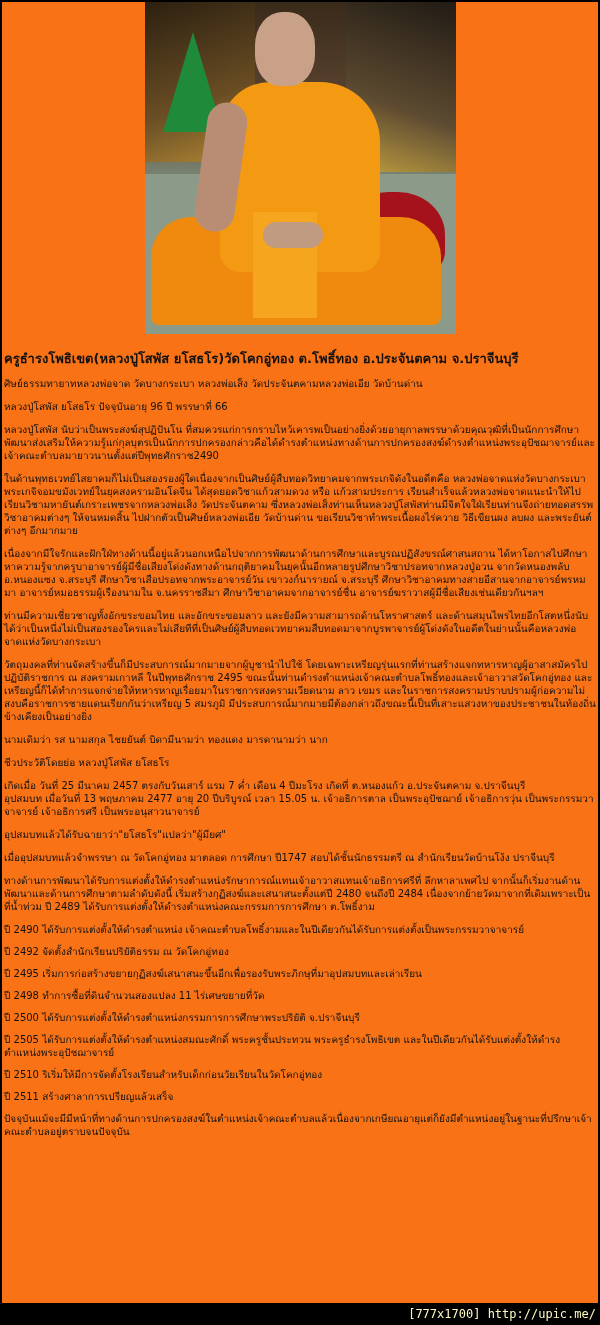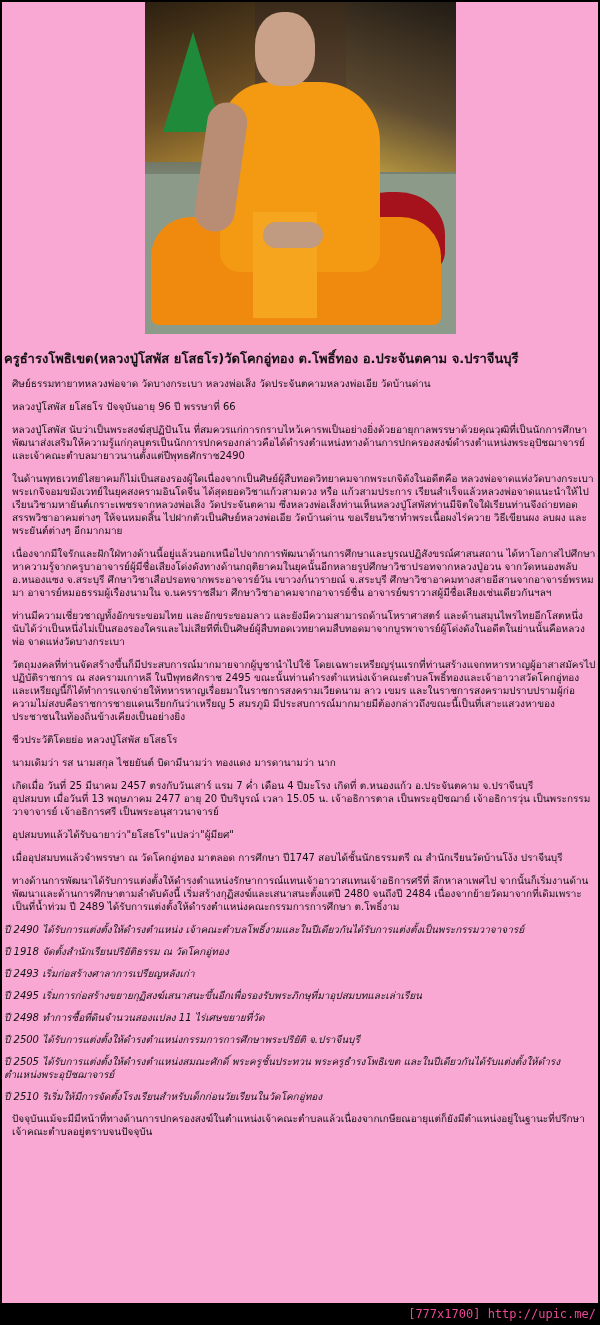--- a/index.html
+++ b/index.html
@@ -1,39 +1,39 @@
 <!DOCTYPE html>
 <html><head>
 <meta charset="utf-8">
 <style>
   html, body { margin:0; padding:0; }
   body { width:600px; height:1325px; background:#000; position:relative; overflow:hidden;
          font-family:"DejaVu Sans","Liberation Sans",sans-serif; }
-  .page { position:absolute; left:2px; top:2px; width:596px; height:1301px; background:#f9a8d4; overflow:hidden; }
+  .page { position:absolute; left:2px; top:2px; width:596px; height:1301px; background:#f97316; overflow:hidden; }
   .photo { position:absolute; left:143px; top:0px; width:311px; height:332px; overflow:hidden;
            background:linear-gradient(180deg,#3a2a1a 0%,#5a4430 30%,#7d8b7a 55%,#8e9a8a 100%); }
   .photo .shrine-l { position:absolute; left:0; top:0; width:110px; height:160px;
            background:linear-gradient(160deg,#2b1f10,#6b4e22 60%,#b8892e); opacity:.9; }
   .photo .shrine-r { position:absolute; right:0; top:0; width:110px; height:170px;
            background:linear-gradient(200deg,#1f1a14,#5c4a30 60%,#c9a23a); opacity:.9; }
   .photo .green-tree { position:absolute; left:18px; top:30px; width:0; height:0;
            border-left:30px solid transparent; border-right:30px solid transparent; border-bottom:100px solid #1f8a3a; }
   .photo .floor { position:absolute; left:0; bottom:0; width:100%; height:160px; background:#8c9a8a; }
   .photo .red-cloth { position:absolute; left:205px; top:190px; width:95px; height:85px; background:#a5121c; border-radius:40% 50% 30% 60%; }
   .photo .robe-base { position:absolute; left:6px; top:215px; width:290px; height:108px; background:#f08a0f; border-radius:40px 40px 8px 8px; }
   .photo .robe-body { position:absolute; left:75px; top:80px; width:160px; height:190px; background:#f39a12; border-radius:50px 60px 20px 20px; }
   .photo .sash { position:absolute; left:108px; top:210px; width:64px; height:106px; background:#f6a51e; }
   .photo .head { position:absolute; left:110px; top:10px; width:60px; height:74px; background:#c9a188; border-radius:45% 45% 42% 42%; }
   .photo .arm-l { position:absolute; left:56px; top:100px; width:40px; height:130px; background:#b98d74; border-radius:20px; transform:rotate(8deg); }
   .photo .hands { position:absolute; left:118px; top:220px; width:60px; height:26px; background:#c19a82; border-radius:14px; }
   .content { position:absolute; left:2px; top:349px; width:592px; font-size:10px; line-height:13px; color:#111; }
-  .content p { margin:0 0 10px 8px; }
+  .content p { margin:0 0 10px 0; }
   .title { font-size:13px; font-weight:bold; line-height:16px; margin:0 0 10px 0; }
-  .timeline p { margin:8px 0 9px 0;font-style:italic; }
-  .footer-wm { position:absolute; right:4px; bottom:4px; color:#ec4899; font-family:"DejaVu Sans Mono","Liberation Mono",monospace; font-size:12px; }
+  .timeline p { margin:8px 0 9px 0; }
+  .footer-wm { position:absolute; right:4px; bottom:4px; color:#fef9c3; font-family:"DejaVu Sans Mono","Liberation Mono",monospace; font-size:12px; }
 </style>
 </head>
 <body>
 
 <div class="page">
   <div class="photo" title="Luang Pu So Phat seated in orange robes in front of a shrine">
     <div class="shrine-l"></div>
     <div class="shrine-r"></div>
     <div class="green-tree"></div>
     <div class="floor"></div>
@@ -48,34 +48,34 @@
 
   <div class="content">
     <div class="title">ครูธำรงโพธิเขต(หลวงปู่โสพัส ยโสธโร)วัดโคกอู่ทอง ต.โพธิ์ทอง อ.ประจันตคาม จ.ปราจีนบุรี</div>
     <p>ศิษย์ธรรมทายาทหลวงพ่อจาด วัดบางกระเบา หลวงพ่อเส็ง วัดประจันตคามหลวงพ่อเอีย วัดบ้านด่าน</p>
     <p>หลวงปู่โสพัส ยโสธโร ปัจจุบันอายุ 96 ปี พรรษาที่ 66</p>
     <p>หลวงปู่โสพัส นับว่าเป็นพระสงฆ์สุปฏิปันโน ที่สมควรแก่การกราบไหว้เคารพเป็นอย่างยิ่งด้วยอายุกาลพรรษาด้วยคุณวุฒิที่เป็นนักการศึกษาพัฒนาส่งเสริมให้ความรู้แก่กุลบุตรเป็นนักการปกครองกล่าวคือได้ดำรงตำแหน่งทางด้านการปกครองสงฆ์ดำรงตำแหน่งพระอุปัชฌาจารย์และเจ้าคณะตำบลมายาวนานตั้งแต่ปีพุทธศักราช2490</p>
     <p>ในด้านพุทธเวทย์ไสยาคมก็ไม่เป็นสองรองผู้ใดเนื่องจากเป็นศิษย์ผู้สืบทอดวิทยาคมจากพระเกจิดังในอดีตคือ หลวงพ่อจาดแห่งวัดบางกระเบา พระเกจิจอมขมังเวทย์ในยุคสงครามอินโดจีน ได้สุดยอดวิชาแก้วสามดวง หรือ แก้วสามประการ เรียนสำเร็จแล้วหลวงพ่อจาดแนะนำให้ไปเรียนวิชามหายันต์เกราะเพชรจากหลวงพ่อเส็ง วัดประจันตคาม ซึ่งหลวงพ่อเส็งท่านเห็นหลวงปู่โสพัสท่านมีจิตใจใฝ่เรียนท่านจึงถ่ายทอดสรรพวิชาอาคมต่างๆ ให้จนหมดสิ้น ไปฝากตัวเป็นศิษย์หลวงพ่อเอีย วัดบ้านด่าน ขอเรียนวิชาทำพระเนื้อผงไร่ควาย วิธีเขียนผง ลบผง และพระยันต์ต่างๆ อีกมากมาย</p>
     <p>เนื่องจากมีใจรักและฝักใฝ่ทางด้านนี้อยู่แล้วนอกเหนือไปจากการพัฒนาด้านการศึกษาและบูรณปฏิสังขรณ์ศาสนสถาน ได้หาโอกาสไปศึกษาหาความรู้จากครูบาอาจารย์ผู้มีชื่อเสียงโด่งดังทางด้านกฤติยาคมในยุคนั้นอีกหลายรูปศึกษาวิชาปรอทจากหลวงปู่อวน จากวัดหนองพลับ อ.หนองแซง จ.สระบุรี ศึกษาวิชาเสือปรอทจากพระอาจารย์วัน เขาวงก์นารายณ์ จ.สระบุรี ศึกษาวิชาอาคมทางสายอีสานจากอาจารย์พรหมมา อาจารย์หมอธรรมผู้เรืองนามใน จ.นครราชสีมา ศึกษาวิชาอาคมจากอาจารย์ชื่น อาจารย์ฆราวาสผู้มีชื่อเสียงเช่นเดียวกันฯลฯ</p>
     <p>ท่านมีความเชี่ยวชาญทั้งอักขระขอมไทย และอักขระขอมลาว และยังมีความสามารถด้านโหราศาสตร์ และด้านสมุนไพรไทยอีกโสตหนึ่งนับได้ว่าเป็นหนึ่งไม่เป็นสองรองใครและไม่เสียทีที่เป็นศิษย์ผู้สืบทอดเวทยาคมสืบทอดมาจากบูรพาจารย์ผู้โด่งดังในอดีตในย่านนั้นคือหลวงพ่อ จาดแห่งวัดบางกระเบา</p>
     <p>วัตถุมงคลที่ท่านจัดสร้างขึ้นก็มีประสบการณ์มากมายจากผู้บูชานำไปใช้ โดยเฉพาะเหรียญรุ่นแรกที่ท่านสร้างแจกทหารหาญผู้อาสาสมัครไปปฏิบัติราชการ ณ สงครามเกาหลี ในปีพุทธศักราช 2495 ขณะนั้นท่านดำรงตำแหน่งเจ้าคณะตำบลโพธิ์ทองและเจ้าอาวาสวัดโคกอู่ทอง และเหรียญนี้ก็ได้ทำการแจกจ่ายให้ทหารหาญเรื่อยมาในราชการสงครามเวียดนาม ลาว เขมร และในราชการสงครามปราบปรามผู้ก่อความไม่สงบคือราชการชายแดนเรียกกันว่าเหรียญ 5 สมรภูมิ มีประสบการณ์มากมายมีต้องกล่าวถึงขณะนี้เป็นที่เสาะแสวงหาของประชาชนในท้องถิ่นข้างเคียงเป็นอย่างยิ่ง</p>
+    <p>นามเดิมว่า รส นามสกุล ไชยยันต์ บิดามีนามว่า ทองแดง มารดานามว่า นาก</p>
     <p>ชีวประวัติโดยย่อ หลวงปู่โสพัส ยโสธโร</p>
-    <p>นามเดิมว่า รส นามสกุล ไชยยันต์ บิดามีนามว่า ทองแดง มารดานามว่า นาก</p>
     <p style="white-space:pre-line">เกิดเมื่อ วันที่ 25 มีนาคม 2457 ตรงกับวันเสาร์ แรม 7 ค่ำ เดือน 4 ปีมะโรง เกิดที่ ต.หนองแก้ว อ.ประจันตคาม จ.ปราจีนบุรี
 อุปสมบท เมื่อวันที่ 13 พฤษภาคม 2477 อายุ 20 ปีบริบูรณ์ เวลา 15.05 น. เจ้าอธิการตาล เป็นพระอุปัชฌาย์ เจ้าอธิการวุ่น เป็นพระกรรมวาจาจารย์ เจ้าอธิการศรี เป็นพระอนุสาวนาจารย์</p>
     <p>อุปสมบทแล้วได้รับฉายาว่า"ยโสธโร"แปลว่า"ผู้มียศ"</p>
     <p>เมื่ออุปสมบทแล้วจำพรรษา ณ วัดโคกอู่ทอง มาตลอด การศึกษา ปี1747 สอบได้ชั้นนักธรรมตรี ณ สำนักเรียนวัดบ้านโง้ง ปราจีนบุรี</p>
     <p>ทางด้านการพัฒนาได้รับการแต่งตั้งให้ดำรงตำแหน่งรักษาการณ์แทนเจ้าอาวาสแทนเจ้าอธิการศรีที่ ลึกหาลาเพศไป จากนั้นก็เริ่มงานด้านพัฒนาและด้านการศึกษาตามลำดับดังนี้ เริ่มสร้างกุฏิสงฆ์และเสนาสนะตั้งแต่ปี 2480 จนถึงปี 2484 เนื่องจากย้ายวัดมาจากที่เดิมเพราะเป็นที่น้ำท่วม ปี 2489 ได้รับการแต่งตั้งให้ดำรงตำแหน่งคณะกรรมการการศึกษา ต.โพธิ์งาม</p>
     <div class="timeline">
       <p>ปี 2490 ได้รับการแต่งตั้งให้ดำรงตำแหน่ง เจ้าคณะตำบลโพธิ์งามและในปีเดียวกันได้รับการแต่งตั้งเป็นพระกรรมวาจาจารย์</p>
-      <p>ปี 1918 จัดตั้งสำนักเรียนปริยัติธรรม ณ วัดโคกอู่ทอง</p>
-      <p>ปี 2493 เริ่มก่อสร้างศาลาการเปรียญหลังเก่า</p>
+      <p>ปี 2492 จัดตั้งสำนักเรียนปริยัติธรรม ณ วัดโคกอู่ทอง</p>
       <p>ปี 2495 เริ่มการก่อสร้างขยายกุฏิสงฆ์เสนาสนะขึ้นอีกเพื่อรองรับพระภิกษุที่มาอุปสมบทและเล่าเรียน</p>
       <p>ปี 2498 ทำการซื้อที่ดินจำนวนสองแปลง 11 ไร่เศษขยายที่วัด</p>
       <p>ปี 2500 ได้รับการแต่งตั้งให้ดำรงตำแหน่งกรรมการการศึกษาพระปริยัติ จ.ปราจีนบุรี</p>
       <p>ปี 2505 ได้รับการแต่งตั้งให้ดำรงตำแหน่งสมณะศักดิ์ พระครูชั้นประทวน พระครูธำรงโพธิเขต และในปีเดียวกันได้รับแต่งตั้งให้ดำรงตำแหน่งพระอุปัชฌาจารย์</p>
       <p>ปี 2510 ริเริ่มให้มีการจัดตั้งโรงเรียนสำหรับเด็กก่อนวัยเรียนในวัดโคกอู่ทอง</p>
+      <p>ปี 2511 สร้างศาลาการเปรียญแล้วเสร็จ</p>
     </div>
     <p>ปัจจุบันแม้จะมีมีหน้าที่ทางด้านการปกครองสงฆ์ในตำแหน่งเจ้าคณะตำบลแล้วเนื่องจากเกษียณอายุแต่ก็ยังมีตำแหน่งอยู่ในฐานะที่ปรึกษาเจ้าคณะตำบลอยู่ตราบจนปัจจุบัน</p>
   </div>
 </div>
 
 <div class="footer-wm">[777x1700] http://upic.me/</div>
 
 </body></html>

